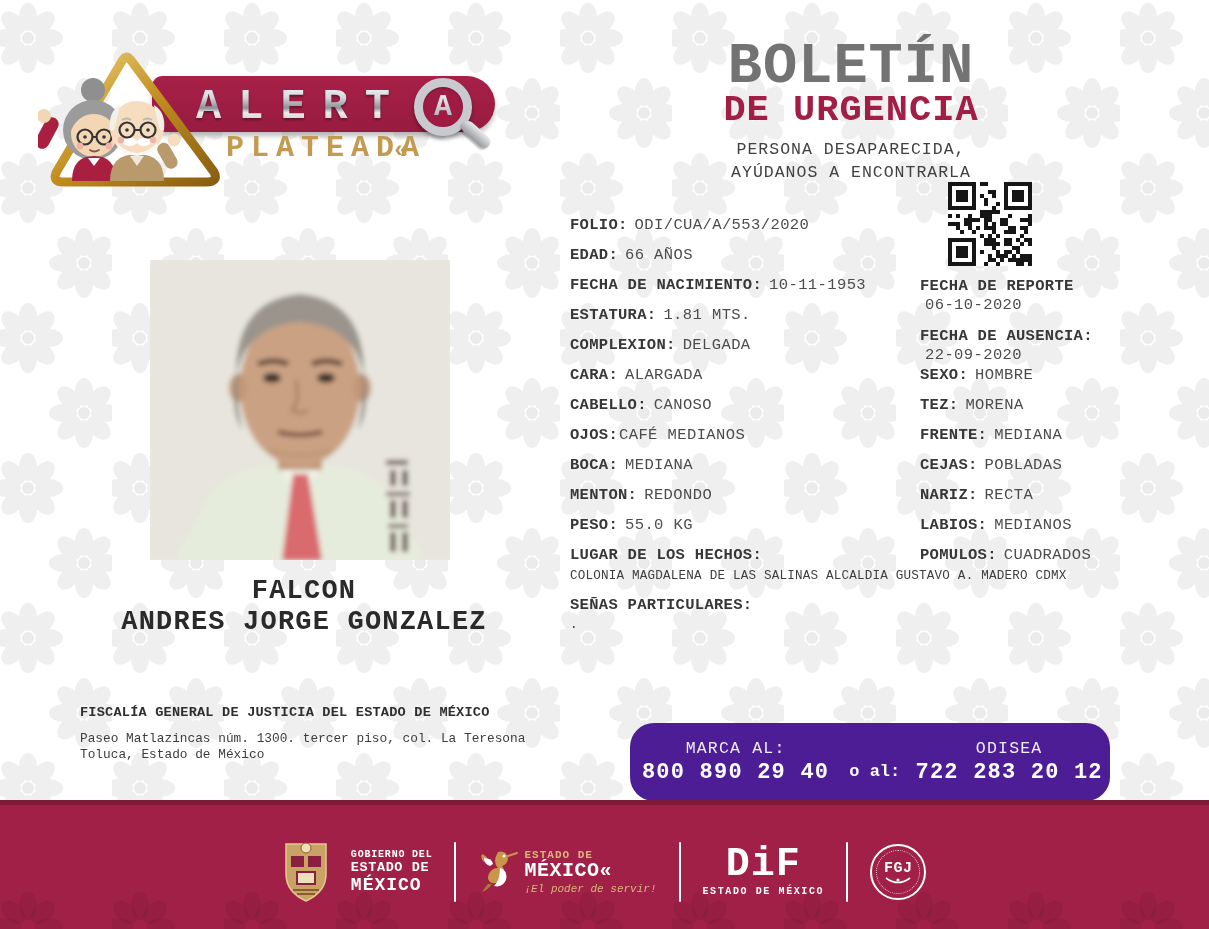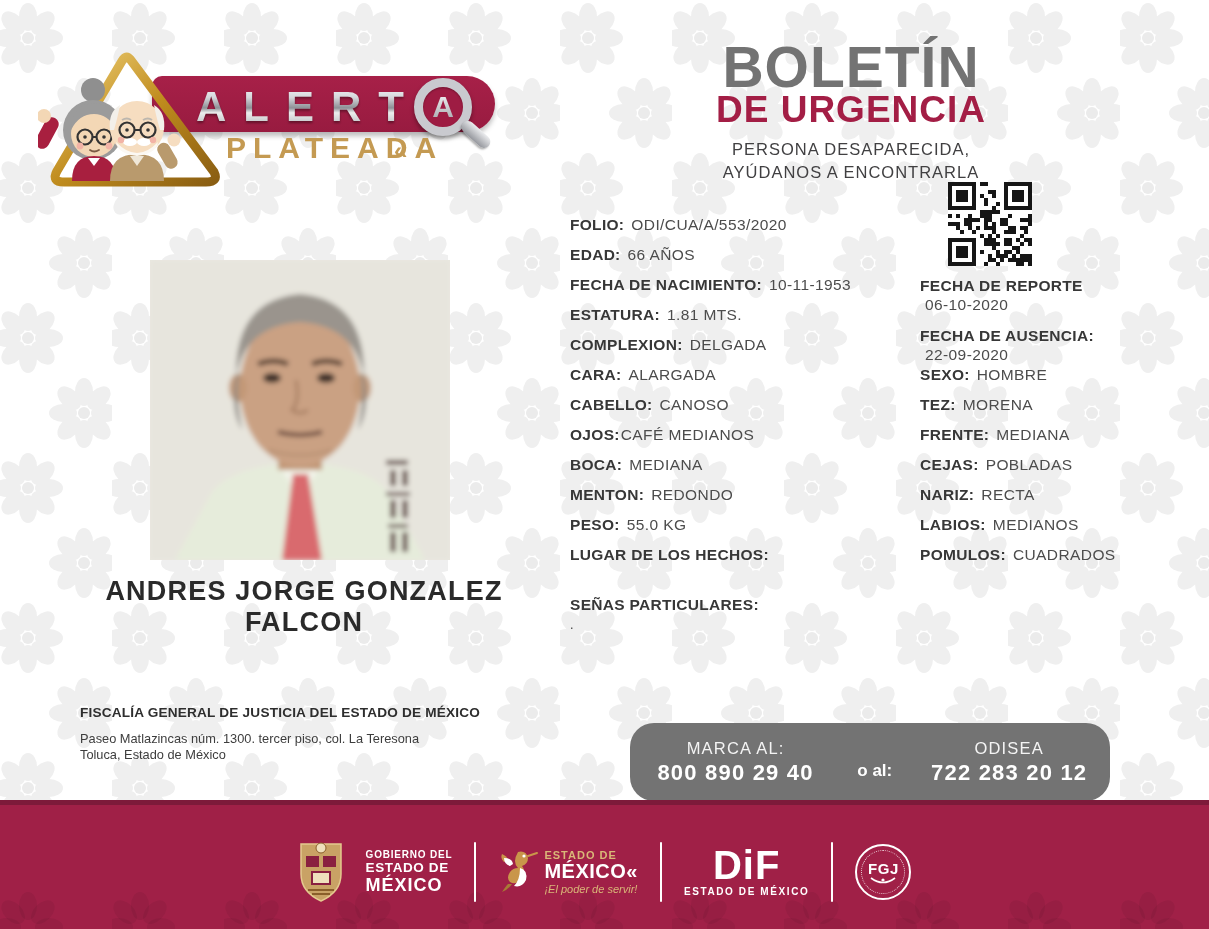--- a/index.html
+++ b/index.html
@@ -1,19 +1,19 @@
 <!DOCTYPE html>
 <html><head>
 <meta charset="utf-8">
 <style>
   * { margin:0; padding:0; box-sizing:border-box; }
   html,body { background:#fff; }
   .page {
     position:relative; width:1209px; height:929px; overflow:hidden;
-    background:#ffffff; font-family:Liberation Sans, sans-serif;
+    background:#ffffff; font-family:Liberation Mono, monospace;
   }
   .bg-pattern { position:absolute; left:0; top:0; z-index:0; }
   .layer { position:absolute; z-index:2; }
 
   
   .logo-banner {
     position:absolute; left:152px; top:76px; width:343px; height:56px;
     background:linear-gradient(180deg,#a72048,#981b40);
     border-radius:10px 28px 28px 10px;
     box-shadow:0 4px 5px rgba(0,0,0,.25);
@@ -81,21 +81,21 @@
 
   
   .fiscalia { position:absolute; left:80px; top:705px; width:532px; color:#3d3d3d; }
   .fiscalia .f-title { font-size:13.6px; font-weight:700; color:#2e2e2e; letter-spacing:.2px; }
   .fiscalia .f-desc { margin-top:6px; font-size:12.8px; line-height:16px; width:522px; }
   .fiscalia .f-addr { margin-top:11px; font-size:12.8px; line-height:16px; }
 
   
   .phone-bar {
     position:absolute; left:630px; top:723px; width:480px; height:78px;
-    background:#737373; border-radius:24px; color:#fff;
+    background:#4c1d95; border-radius:24px; color:#fff;
     display:grid; grid-template-columns:44% 14% 42%; align-items:center;
   }
   .pb-col { text-align:center; }
   .pb-label { font-size:16.5px; letter-spacing:1.2px; color:rgba(255,255,255,.92); }
   .pb-number { font-size:22px; font-weight:800; letter-spacing:1.2px; margin-top:2px; }
   .pb-mid { font-size:17px; font-weight:800; padding-top:18px; }
 
   
   .footer { position:absolute; left:0; top:800px; width:1209px; height:129px; background:#a02047; z-index:3; }
   .footer-stripe { position:absolute; left:0; top:0; width:100%; height:5px; background:#7d1a3a; }
@@ -299,37 +299,38 @@
             <rect x="252" y="240" width="6" height="18"></rect>
           <rect x="238" y="264" width="20" height="4"></rect>
           <rect x="240" y="272" width="6" height="20"></rect>
             <rect x="252" y="272" width="6" height="20"></rect>
         </g>
       </g>
     </svg>
   </div>
 
   <div class="person-name layer">
+    <div>FALCON</div>
     <div>ANDRES JORGE GONZALEZ</div>
-    <div>FALCON</div>
   </div>
 
   <div class="frow col-mid layer" style="top:216px"><b>FOLIO:</b><span>ODI/CUA/A/553/2020</span></div>
   <div class="frow col-mid layer" style="top:246px"><b>EDAD:</b><span>66 AÑOS</span></div>
   <div class="frow col-mid layer" style="top:276px"><b>FECHA DE NACIMIENTO:</b><span>10-11-1953</span></div>
   <div class="frow col-mid layer" style="top:306px"><b>ESTATURA:</b><span>1.81 MTS.</span></div>
   <div class="frow col-mid layer" style="top:336px"><b>COMPLEXION:</b><span>DELGADA</span></div>
   <div class="frow col-mid layer" style="top:366px"><b>CARA:</b><span>ALARGADA</span></div>
   <div class="frow col-mid layer" style="top:396px"><b>CABELLO:</b><span>CANOSO</span></div>
   <div class="frow col-mid layer" style="top:426px"><b style="margin-right:1px">OJOS:</b><span>CAFÉ MEDIANOS</span></div>
   <div class="frow col-mid layer" style="top:456px"><b>BOCA:</b><span>MEDIANA</span></div>
   <div class="frow col-mid layer" style="top:486px"><b>MENTON:</b><span>REDONDO</span></div>
   <div class="frow col-mid layer" style="top:516px"><b>PESO:</b><span>55.0 KG</span></div>
 
   <div class="frow col-mid layer" style="top:546px"><b>LUGAR DE LOS HECHOS:</b></div>
+  <div class="frow col-mid smallline layer" style="top:569px">COLONIA MAGDALENA DE LAS SALINAS ALCALDIA GUSTAVO A. MADERO CDMX</div>
 
   <div class="frow col-mid layer" style="top:596px"><b>SEÑAS PARTICULARES:</b></div>
   <div class="frow col-mid smallline layer" style="top:618px">.</div>
 
   <div class="qr layer">
     <div class="modules">
         <div></div>
         <div></div>
         <div></div>
         <div></div>

